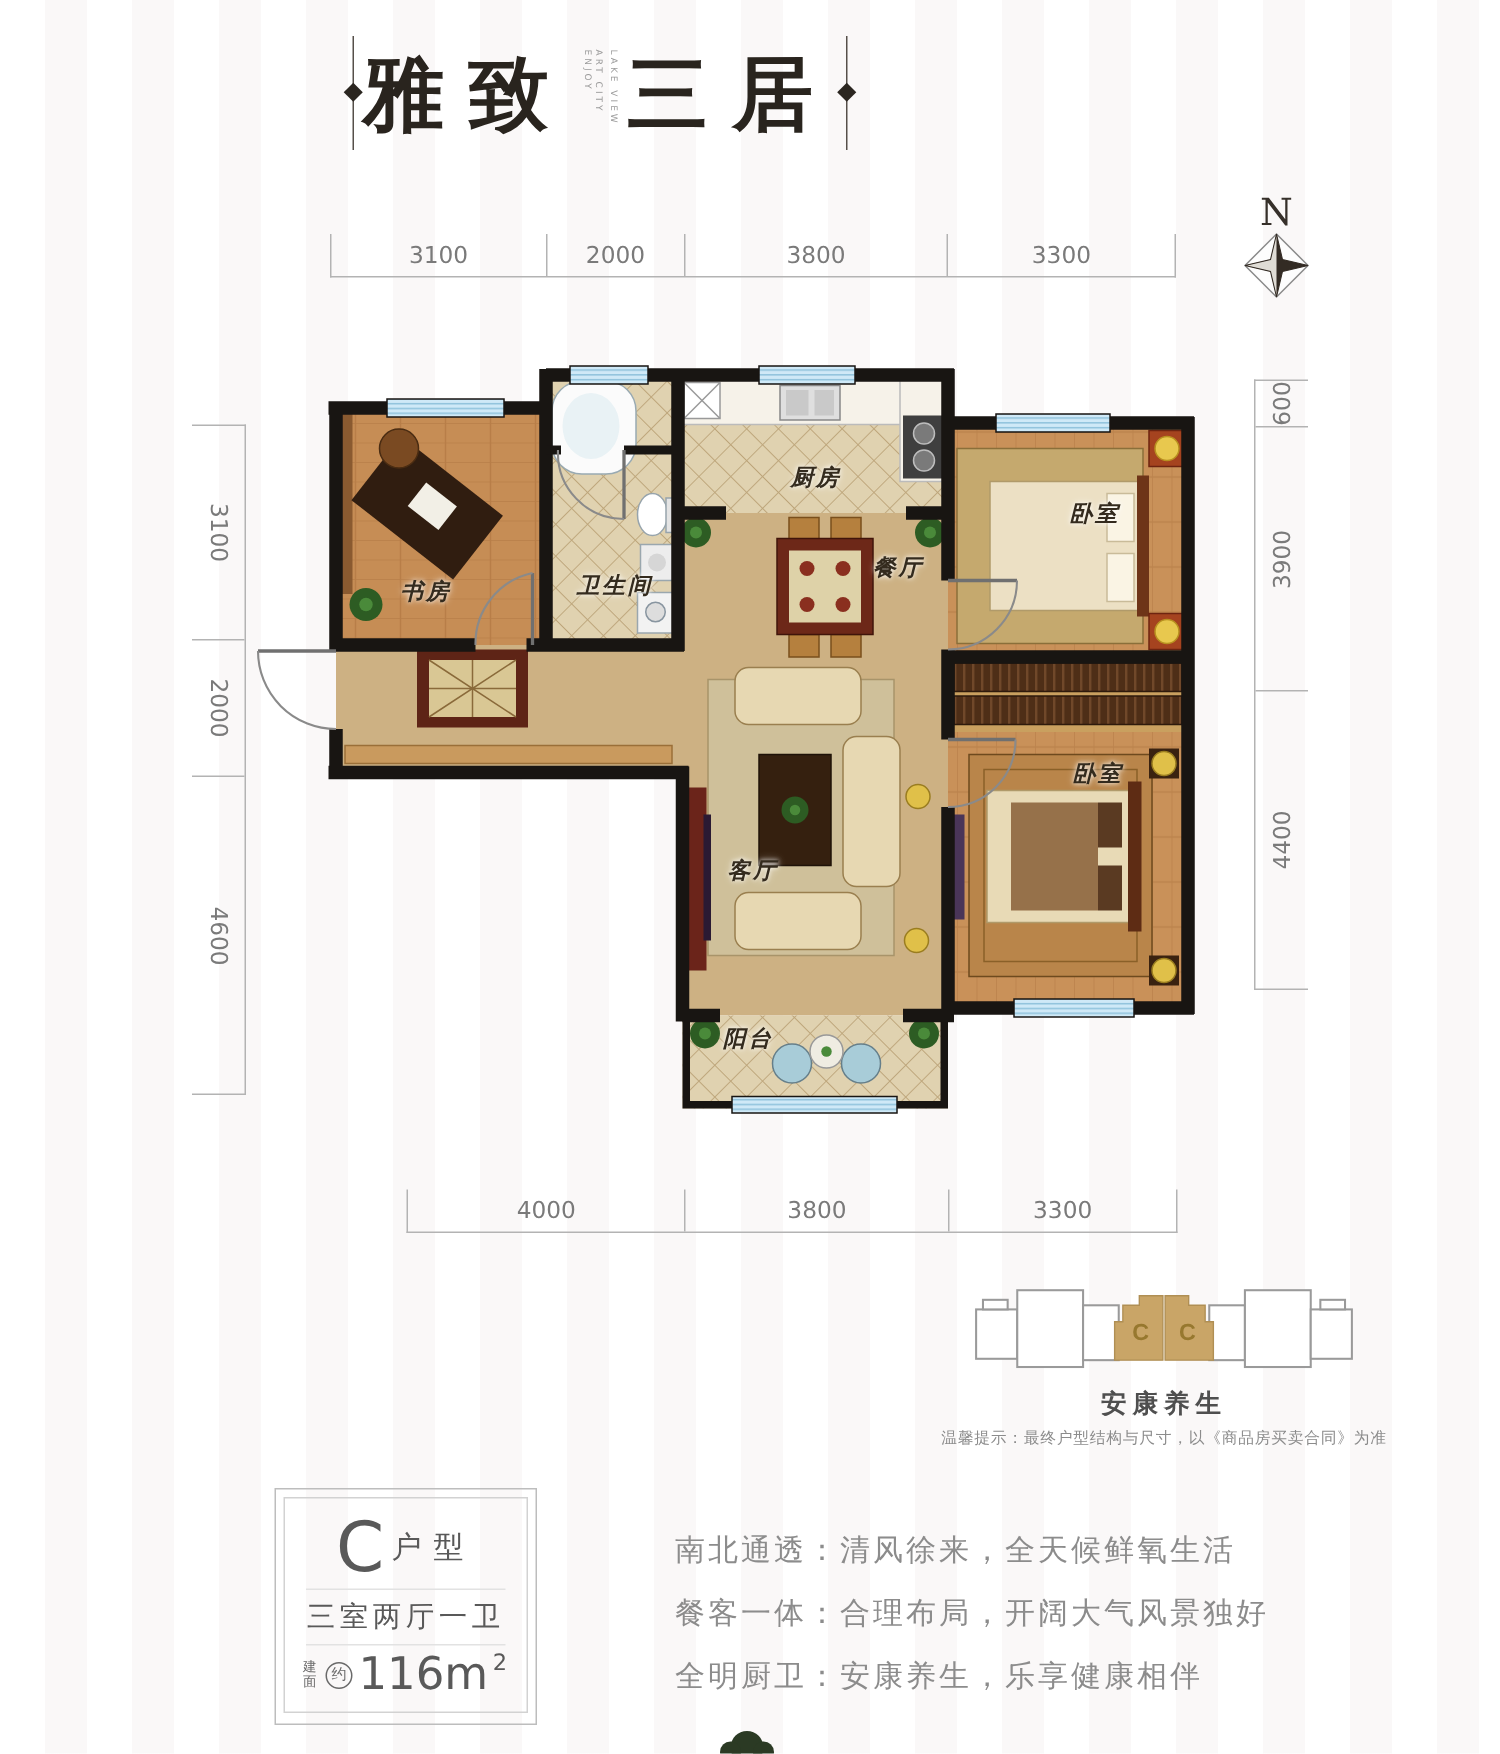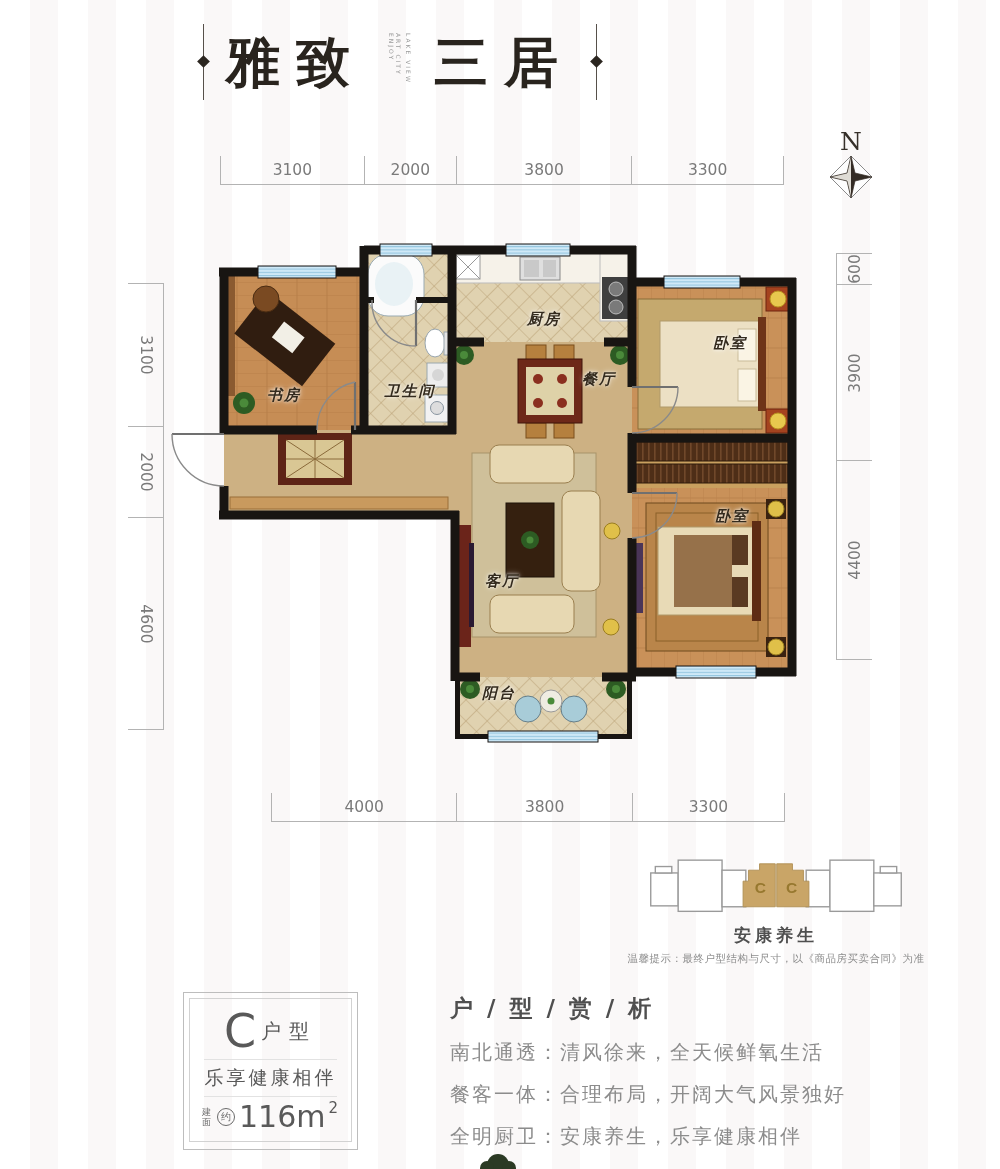--- a/index.html
+++ b/index.html
@@ -4,21 +4,21 @@
 <style>
   html,body{margin:0;padding:0;}
   body{
     width:1000px;height:1169px;position:relative;overflow:hidden;
     background:repeating-linear-gradient(90deg,#ffffff 0 30px,#faf8f8 30px 58px);
     font-family:"DejaVu Sans","Liberation Sans",sans-serif;
     -webkit-font-smoothing:antialiased;
   }
   
   .title-wrap{position:absolute;left:0;top:20px;width:800px;height:84px;
-    display:flex;justify-content:center;align-items:center;gap:22px;}
+    display:flex;justify-content:center;align-items:center;gap:6px;}
   .title-main{font-family:"DejaVu Serif","Liberation Serif",serif;font-weight:bold;
     font-size:54px;color:#29241e;letter-spacing:16px;line-height:1;}
   .title-orn{width:1px;height:76px;background:#56504a;position:relative;}
   .title-orn .dia{position:absolute;left:-4.5px;top:33px;width:9px;height:9px;
     background:#2b2620;transform:rotate(45deg);}
   .title-sub{display:flex;gap:3px;height:58px;}
   .title-sub span{writing-mode:vertical-rl;font-size:6px;letter-spacing:2px;color:#9a9a9a;}
   
   .compass{position:absolute;left:822px;top:129px;width:58px;text-align:center;}
   .compass .n{font-family:"DejaVu Serif","Liberation Serif",serif;font-size:25px;color:#36302a;line-height:1;}
@@ -368,33 +368,32 @@
   <div class="fp-note">温馨提示：最终户型结构与尺寸，以《商品房买卖合同》为准</div>
 </div>
 
 <div class="card">
   <div class="card-inner">
     <div class="card-type">
       <span class="big">C</span>
       <span class="suf">户型</span>
     </div>
     <div class="card-div"></div>
-    <div class="card-layout">乐享健康相伴</div>
+    <div class="card-layout">三室两厅一卫</div>
     <div class="card-div"></div>
     <div class="card-area">
       <span class="stack">建面</span>
       <span class="circ">约</span>
       <span class="val">116m</span>
       <span class="sup">2</span>
     </div>
   </div>
 </div>
 
 <div class="analysis">
-  <div class="analysis-title">户 / 型 / 赏 / 析</div>
   <div class="analysis-item">南北通透：清风徐来，全天候鲜氧生活</div>
   <div class="analysis-item">餐客一体：合理布局，开阔大气风景独好</div>
   <div class="analysis-item">全明厨卫：安康养生，乐享健康相伴</div>
 </div>
 
 <svg class="abs" style="left:477px;top:1151px" width="42" height="18" viewBox="0 0 42 18">
   <circle cx="21" cy="14" r="11" fill="#2b3a24"></circle>
   <circle cx="10" cy="17" r="7" fill="#2b3a24"></circle>
   <circle cx="32" cy="17" r="7" fill="#2b3a24"></circle>
 </svg>

